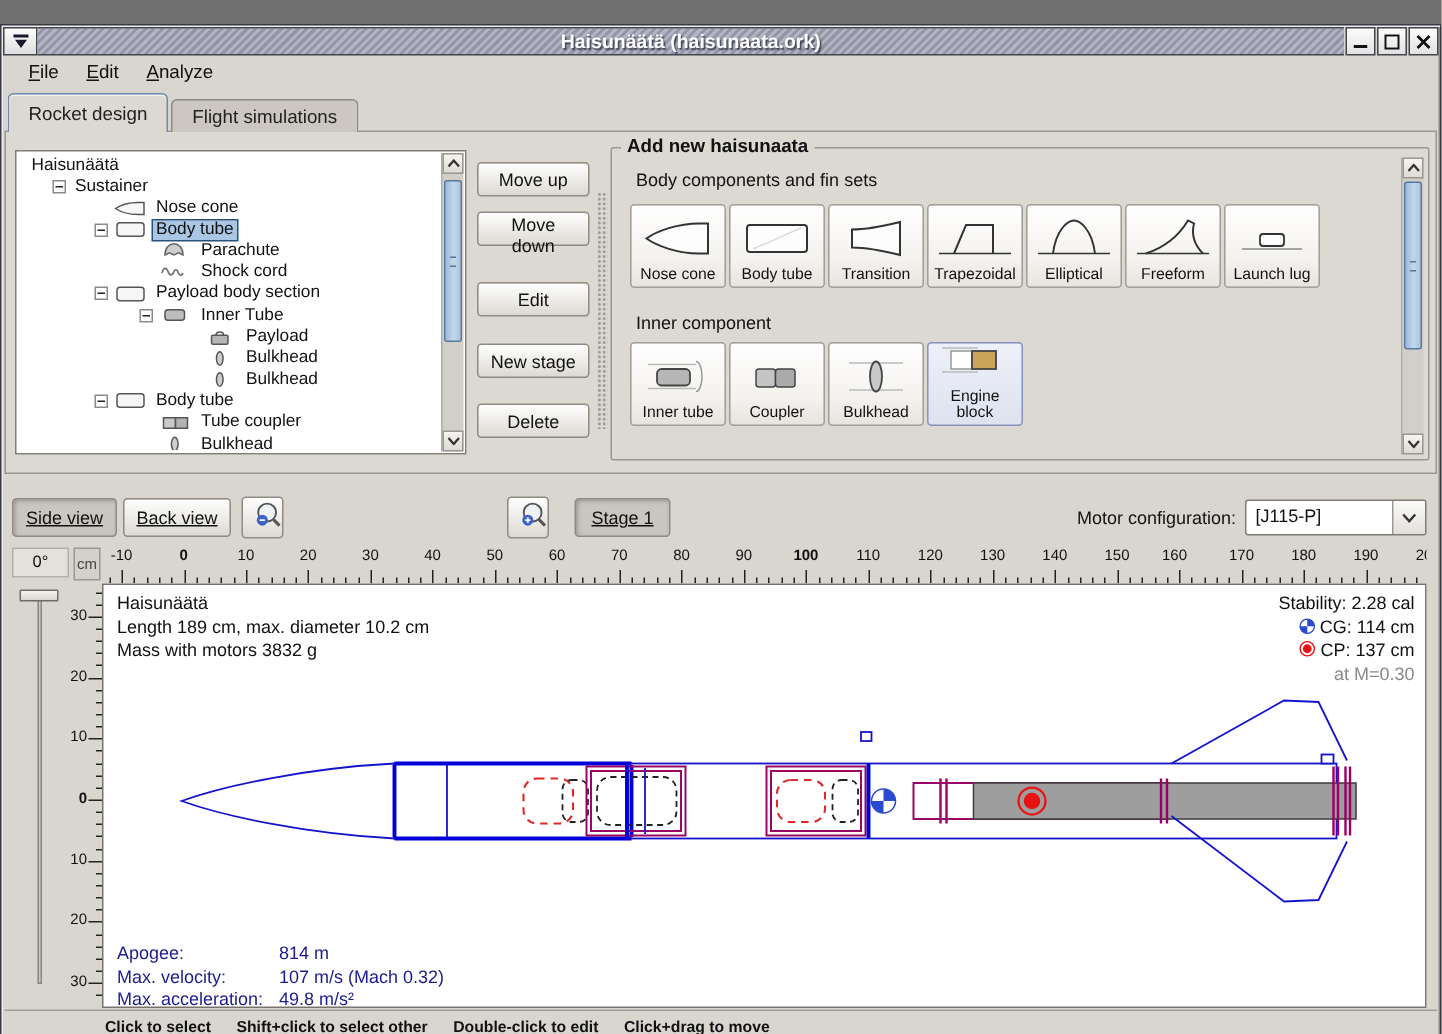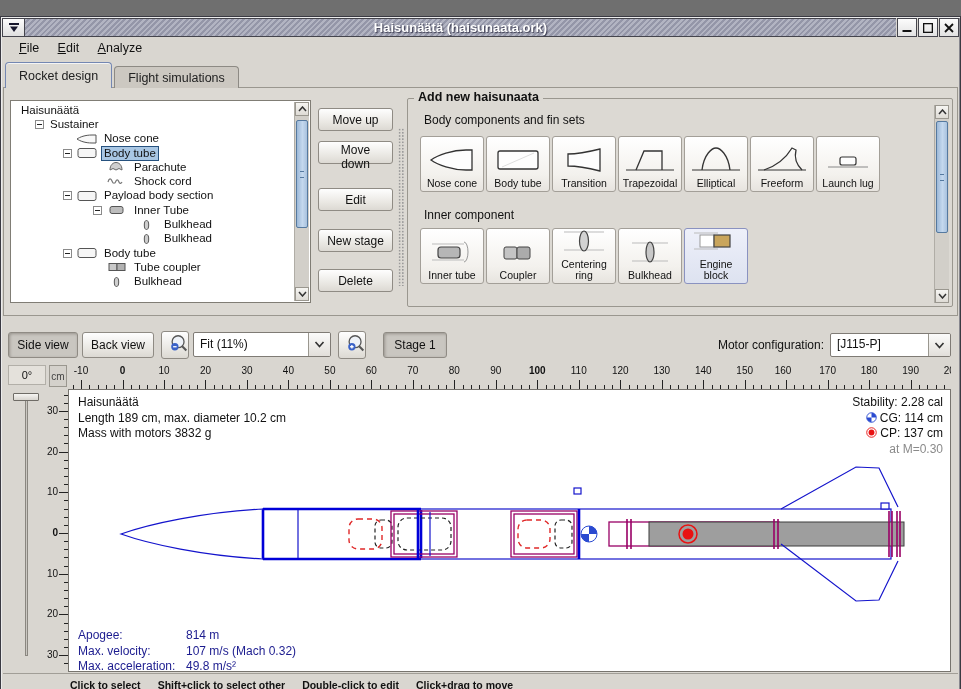--- a/index.html
+++ b/index.html
@@ -67,21 +67,21 @@
   .grp-label{position:absolute;left:16px;font-size:12px;color:#111;}
   .comp-row{position:absolute;left:12px;display:flex;gap:2px;}
   .comp-btn{width:64px;height:56px;border:1px solid #a39f98;border-radius:3px;
     background:linear-gradient(#ffffff,#f3f1ed 70%,#e7e4df);display:flex;flex-direction:column;
     align-items:center;justify-content:flex-end;padding:2px 1px;font-size:10.5px;line-height:11px;
     text-align:center;font-family:inherit;color:#111;}
   .comp-btn svg{margin:auto;}
   .comp-btn.selected{background:linear-gradient(#eef0fa,#dde2f0);border-color:#8a92c0;}
   
   .tb-btn{position:absolute;border:1px solid #8f8b84;border-radius:3px;font-size:12px;font-family:inherit;
-    background:linear-gradient(#fefefe,#e9e7e2 65%,#dcd9d3);color:#111;}
+    background:linear-gradient(#fefefe,#e9e7e2 65%,#dcd9d3);color:#111;text-decoration:underline;}
   .tb-btn.pressed{background:#c9c6c0;box-shadow:inset 1px 1px 3px #98948d;}
   .combo{position:absolute;height:25px;border:1px solid #7f7b75;border-radius:2px;background:#fff;
     display:flex;overflow:hidden;}
   .combo-text{flex:1;font-size:12px;padding:4px 6px;white-space:nowrap;color:#111;}
   .combo-arrow{width:22px;border-left:1px solid #9a978f;background:linear-gradient(#fbfbfa,#e2dfda);
     display:flex;align-items:center;justify-content:center;}
   .motor-label{position:absolute;font-size:12px;color:#111;text-align:right;}
   
   .rot-box{position:absolute;left:8px;top:349px;width:38px;height:20px;background:#e4e1db;
     border:1px solid #b2afa8;font-size:11px;display:flex;align-items:center;justify-content:center;color:#111;}
@@ -220,20 +220,28 @@
         <div class="tree-row" style="padding-left: 80px;">
           <span class="expander"></span>
           <span class="t-icon"><svg width="22" height="12" viewBox="0 0 22 12">
               <rect x="4" y="2.5" width="13" height="7" rx="2" fill="#bdbdbd" stroke="#555"></rect>
             </svg></span>
           <span class="t-label">Inner Tube</span>
         </div>
         <div class="tree-row" style="padding-left: 110px;">
           <span class="exp-space"></span>
           <span class="t-icon"><svg width="22" height="12" viewBox="0 0 22 12">
+              <rect x="5" y="4.5" width="11" height="6" rx="1" fill="#b5b5b5" stroke="#555"></rect>
+              <path d="M8,4.5 C8,1.5 13,1.5 13,4.5" fill="none" stroke="#555"></path>
+            </svg></span>
+          <span class="t-label">Payload</span>
+        </div>
+        <div class="tree-row" style="padding-left: 110px;">
+          <span class="exp-space"></span>
+          <span class="t-icon"><svg width="22" height="12" viewBox="0 0 22 12">
               <ellipse cx="10.5" cy="6" rx="2.2" ry="4.5" fill="#cfcfcf" stroke="#555"></ellipse>
             </svg></span>
           <span class="t-label">Bulkhead</span>
         </div>
         <div class="tree-row" style="padding-left: 110px;">
           <span class="exp-space"></span>
           <span class="t-icon"><svg width="22" height="12" viewBox="0 0 22 12">
               <ellipse cx="10.5" cy="6" rx="2.2" ry="4.5" fill="#cfcfcf" stroke="#555"></ellipse>
             </svg></span>
           <span class="t-label">Bulkhead</span>
@@ -346,27 +354,20 @@
               <rect x="14" y="11" width="22" height="11" rx="3" fill="#b6b6b6" stroke="#444" stroke-width="1.2"></rect>
             </svg></span>
           <span>Inner tube</span>
         </button>
         <button class="comp-btn">
           <span><svg width="56" height="32" viewBox="0 0 56 32">
               <rect x="14" y="11" width="13" height="12" rx="2" fill="#c4c4c4" stroke="#444"></rect>
               <rect x="27" y="11" width="13" height="12" rx="2" fill="#ababab" stroke="#444"></rect>
             </svg></span>
           <span>Coupler</span>
-        </button>
-        <button class="comp-btn">
-          <span><svg width="56" height="32" viewBox="0 0 56 32">
-              <path d="M8,7 L48,7 M8,25 L48,25" stroke="#bbb" fill="none"></path>
-              <ellipse cx="28" cy="16" rx="4.5" ry="10" fill="#d2d2d2" stroke="#444" stroke-width="1.2"></ellipse>
-            </svg></span>
-          <span>Centering ring</span>
         </button>
         <button class="comp-btn">
           <span><svg width="56" height="32" viewBox="0 0 56 32">
               <path d="M10,7 L46,7 M10,25 L46,25" stroke="#bbb" fill="none"></path>
               <ellipse cx="28" cy="16" rx="4" ry="10" fill="#c8c8c8" stroke="#444" stroke-width="1.2"></ellipse>
             </svg></span>
           <span>Bulkhead</span>
         </button>
         <button class="comp-btn selected">
           <span><svg width="56" height="32" viewBox="0 0 56 32">
@@ -395,28 +396,20 @@
   <button class="tb-btn pressed" style="left:8px;top:316px;width:70px;height:26px;">Side view</button>
   <button class="tb-btn" style="left:82px;top:316px;width:72px;height:26px;">Back view</button>
   <button class="tb-btn" style="left:161px;top:315px;width:28px;height:28px;">
     <svg width="22" height="22" viewBox="0 0 24 24">
       <circle cx="11" cy="9.5" r="6.5" fill="#eef2f8" stroke="#555" stroke-width="1.4"></circle>
       <line x1="15.5" y1="14.5" x2="20" y2="19" stroke="#555" stroke-width="2.2"></line>
       <circle cx="7.5" cy="15" r="4" fill="#3a62c8"></circle>
         <path d="M5.6,15 h3.8" stroke="#fff" stroke-width="1.4"></path>
     </svg>
   </button>
-  <div class="combo" style="left:193px;top:316px;width:138px;">
-    <div class="combo-text">Fit (11%)</div>
-    <div class="combo-arrow">
-      <svg width="11" height="7" viewBox="0 0 11 7">
-          <path d="M1.5,1 L5.5,5.5 L9.5,1" fill="none" stroke="#333" stroke-width="1.6"></path>
-        </svg>
-    </div>
-  </div>
   <button class="tb-btn" style="left:338px;top:315px;width:28px;height:28px;">
     <svg width="22" height="22" viewBox="0 0 24 24">
       <circle cx="11" cy="9.5" r="6.5" fill="#eef2f8" stroke="#555" stroke-width="1.4"></circle>
       <line x1="15.5" y1="14.5" x2="20" y2="19" stroke="#555" stroke-width="2.2"></line>
       <circle cx="7.5" cy="15" r="4" fill="#3a62c8"></circle>
         <path d="M5.6,15 h3.8 M7.5,13.1 v3.8" stroke="#fff" stroke-width="1.4"></path>
     </svg>
   </button>
   <button class="tb-btn pressed" style="left:383px;top:316px;width:64px;height:26px;">Stage 1</button>
   <div class="motor-label" style="left:688px;top:322px;width:136px;">Motor configuration:</div>

